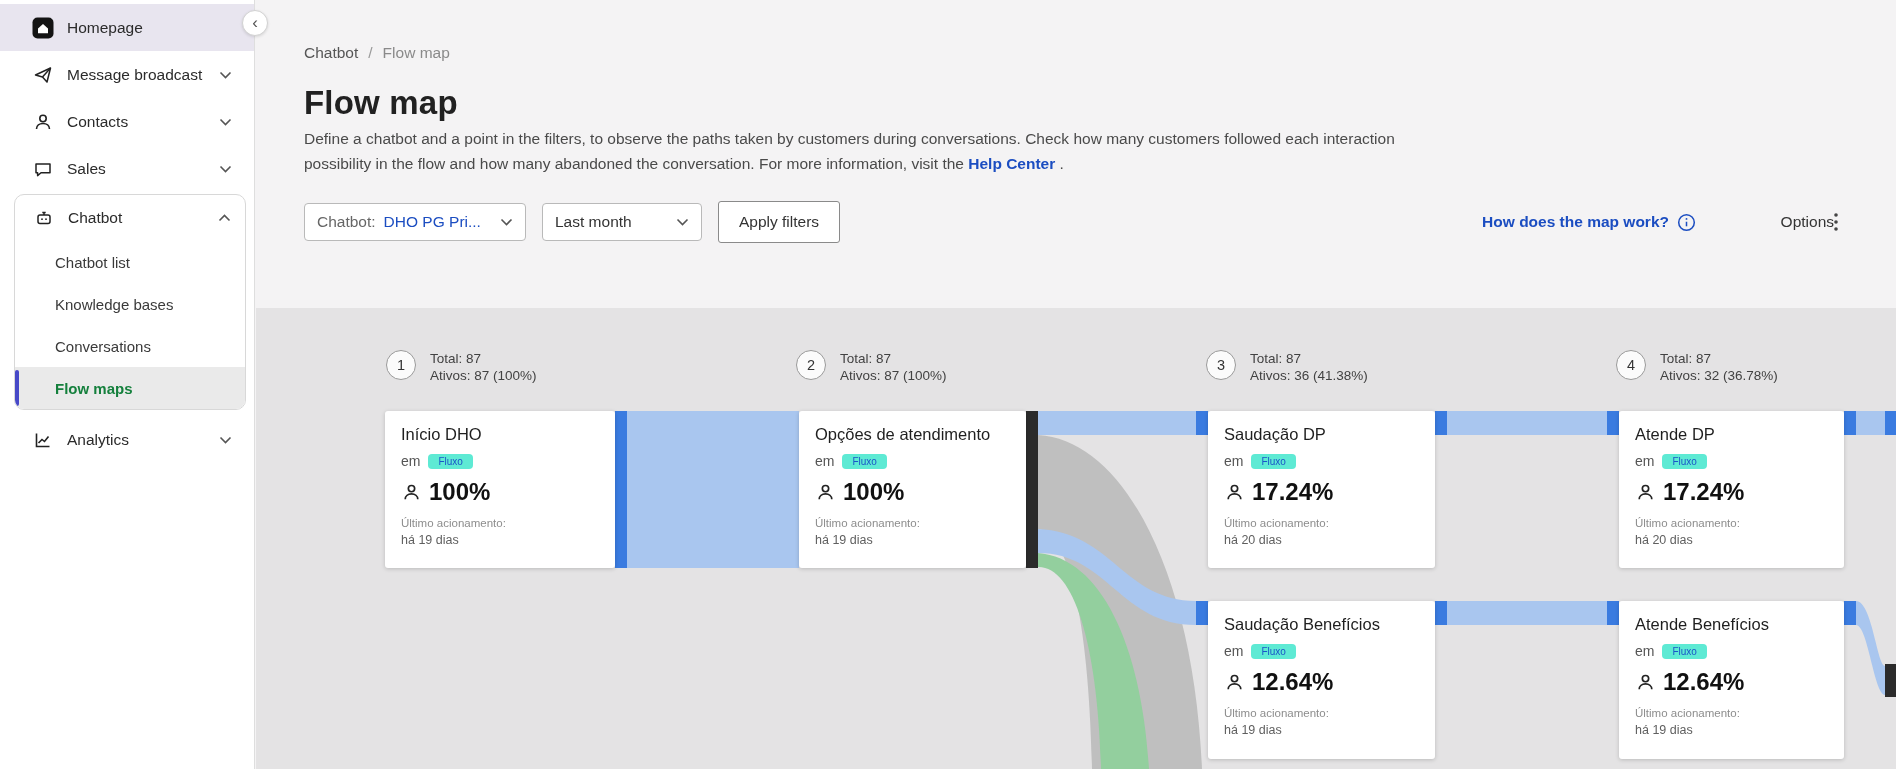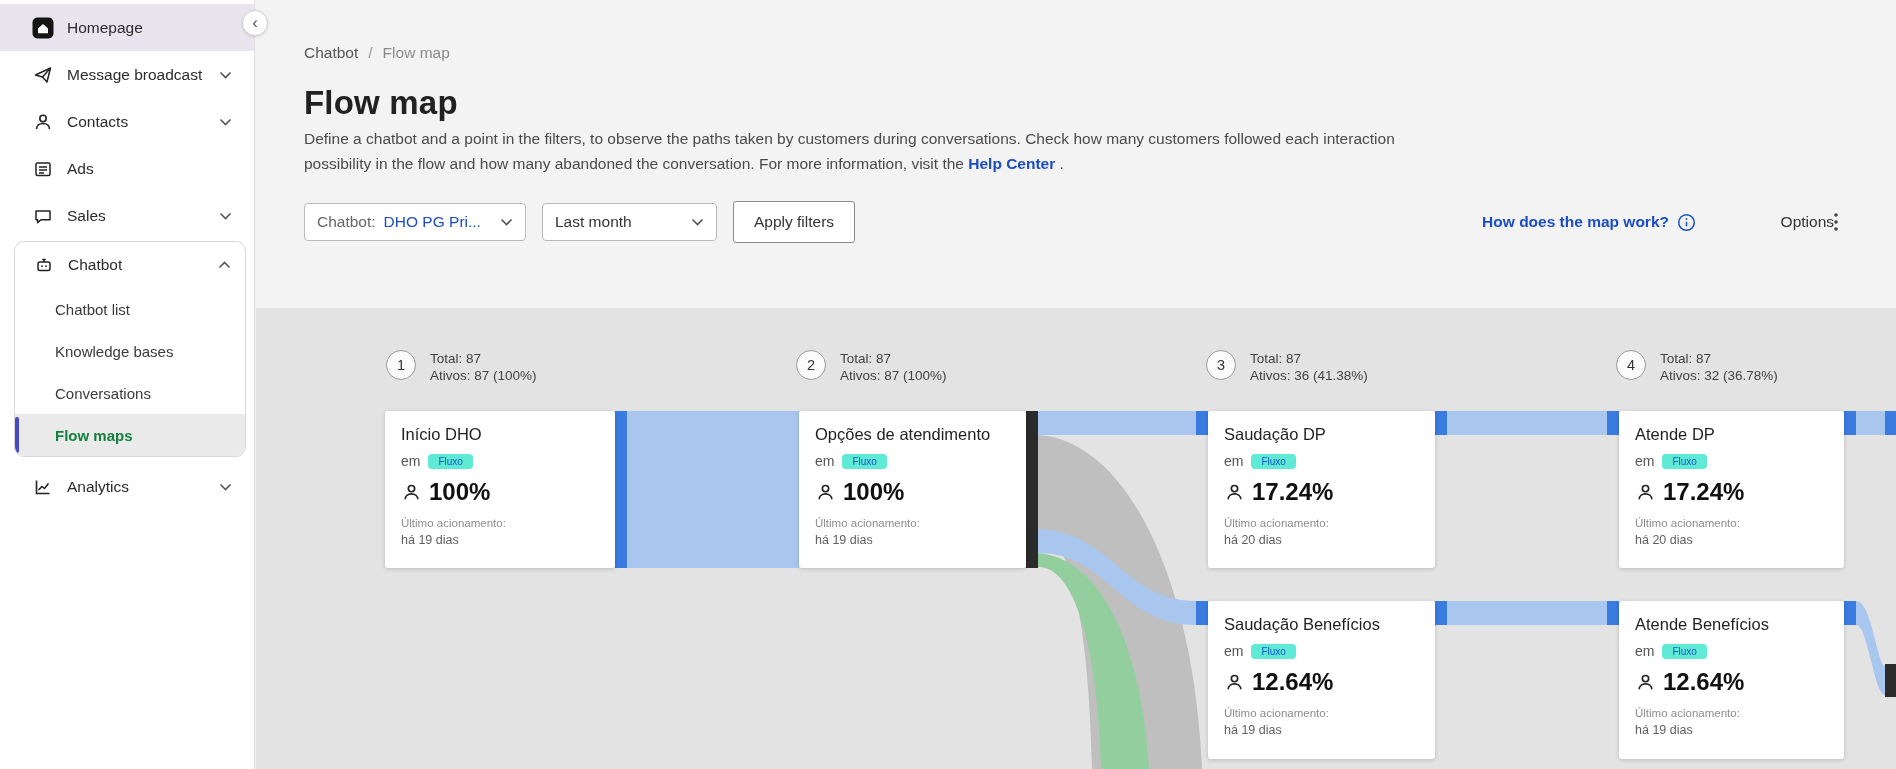--- a/index.html
+++ b/index.html
@@ -30,21 +30,21 @@
   .page-desc { position: absolute; left: 48px; top: 126px; width: 1095px; font-size: 15.5px; line-height: 25px; color: #4a4a4a; }
   .page-desc a { color: #1b4dc1; font-weight: 700; text-decoration: none; }
 
   .filter-row { position: absolute; left: 48px; top: 200px; height: 44px; display: flex; align-items: center; gap: 16px; }
   .dd { height: 38px; background: #fff; border: 1px solid #b9b9b9; border-radius: 4px; display: flex; align-items: center; padding: 0 12px; gap: 8px; font-size: 15.5px; cursor: pointer; }
   .dd .dd-label { color: #666; }
   .dd .dd-value { color: #1b4dc1; }
   .dd .dd-value.dark { color: #333; }
   .dd .chev { margin-left: auto; display: flex; }
   .dd1 { width: 222px; }
-  .dd2 { width: 175px; }
+  .dd2 { width: 160px; }
   .apply-btn { height: 42px; width: 122px; background: #fff; border: 1px solid #8a8a8a; border-radius: 3px; font-size: 15.5px; color: #333; font-family: inherit; cursor: pointer; }
   .map-help { position: absolute; right: 200px; top: 200px; height: 44px; display: flex; align-items: center; gap: 8px; font-size: 15.5px; font-weight: 700; color: #1b4dc1; cursor: pointer; }
   .options { position: absolute; right: 58px; top: 200px; height: 44px; display: flex; align-items: center; font-size: 15.5px; color: #333; font-weight: 500; cursor: pointer; }
 
   
   .flow-area { position: absolute; left: 0; right: 0; top: 308px; bottom: 0; background: #e4e3e4; overflow: hidden; }
   .sankey { position: absolute; left: 0; top: 0; z-index: 1; }
   .col-head { position: absolute; z-index: 2; display: flex; gap: 14px; align-items: flex-start; }
   .col-circle { width: 30px; height: 30px; border-radius: 50%; background: #fbfbfb; border: 1px solid #9a9a9a; display: flex; align-items: center; justify-content: center; font-size: 14.5px; color: #333; flex: none; }
   .col-stats { font-size: 13.5px; color: #424242; line-height: 17px; padding-top: 0px; white-space: nowrap; }
@@ -97,29 +97,20 @@
           </svg>
       </span>
       <span>Contacts</span>
       <span class="chev">
         <svg width="13" height="8" viewBox="0 0 13 8" fill="none" stroke="#555" stroke-width="1.6">
             <path d="M1.5 1.5 L6.5 6.5 L11.5 1.5"></path>
           </svg>
       </span>
     </div>
 
-    <div class="side-item">
-      <span class="icon20">
-        <svg width="20" height="20" viewBox="0 0 20 20" fill="none" stroke="#222" stroke-width="1.5">
-            <rect x="3" y="4" width="14" height="12.5" rx="1.5"></rect>
-            <path d="M6 8 H14 M6 11 H14 M6 14 H11"></path>
-          </svg>
-      </span>
-      <span>Ads</span>
-    </div>
 
     <div class="side-item">
       <span class="icon20">
         <svg width="20" height="20" viewBox="0 0 20 20" fill="none" stroke="#222" stroke-width="1.5">
             <path d="M3 5 H17 V13.7 H8 L4.6 16.6 V13.7 H3 Z" stroke-linejoin="round"></path>
           </svg>
       </span>
       <span>Sales</span>
       <span class="chev">
         <svg width="13" height="8" viewBox="0 0 13 8" fill="none" stroke="#555" stroke-width="1.6">

